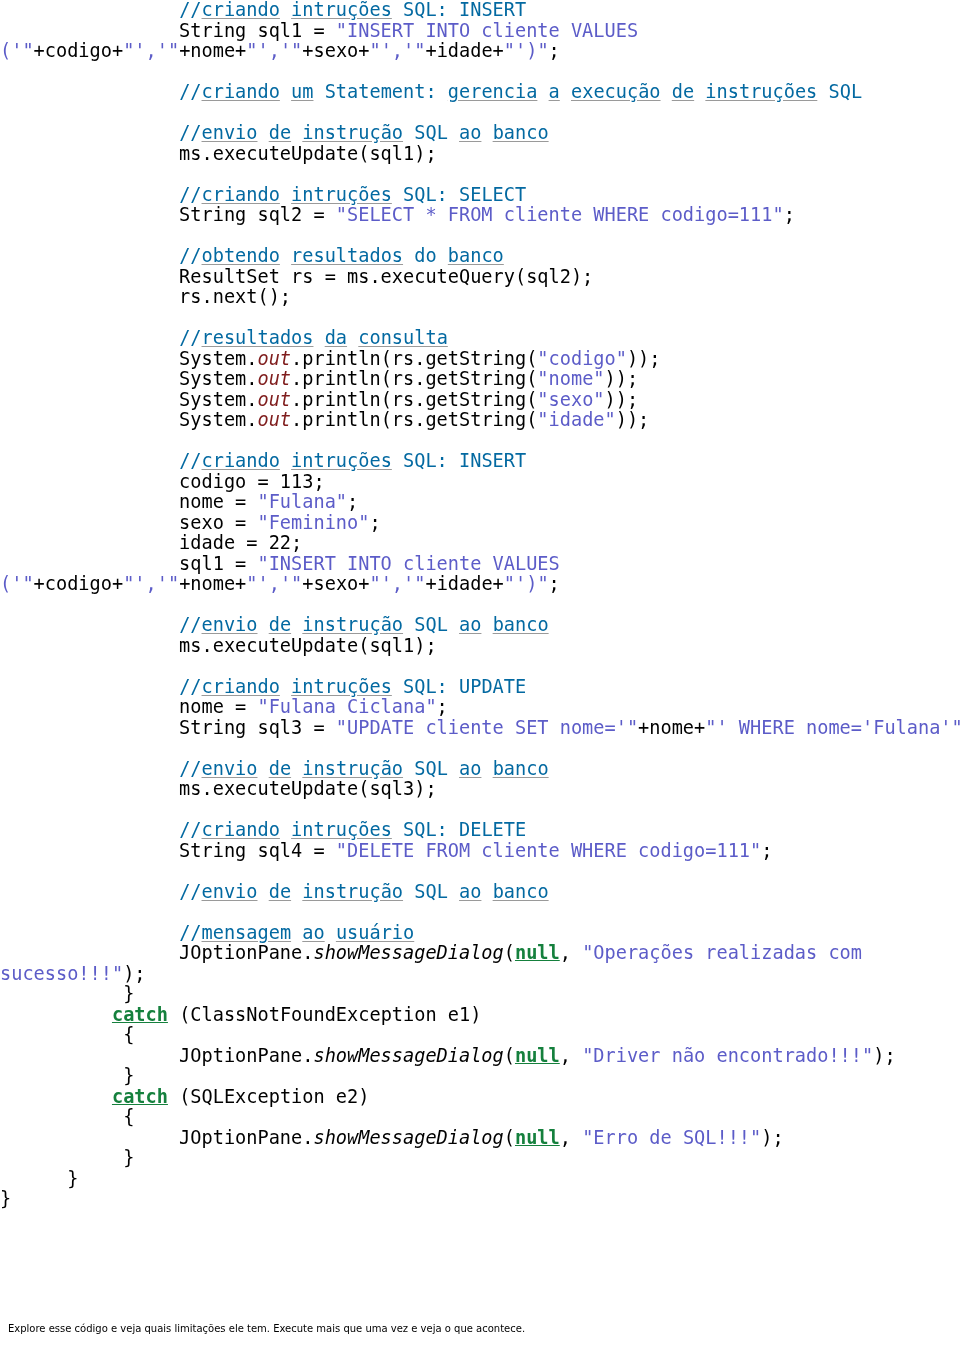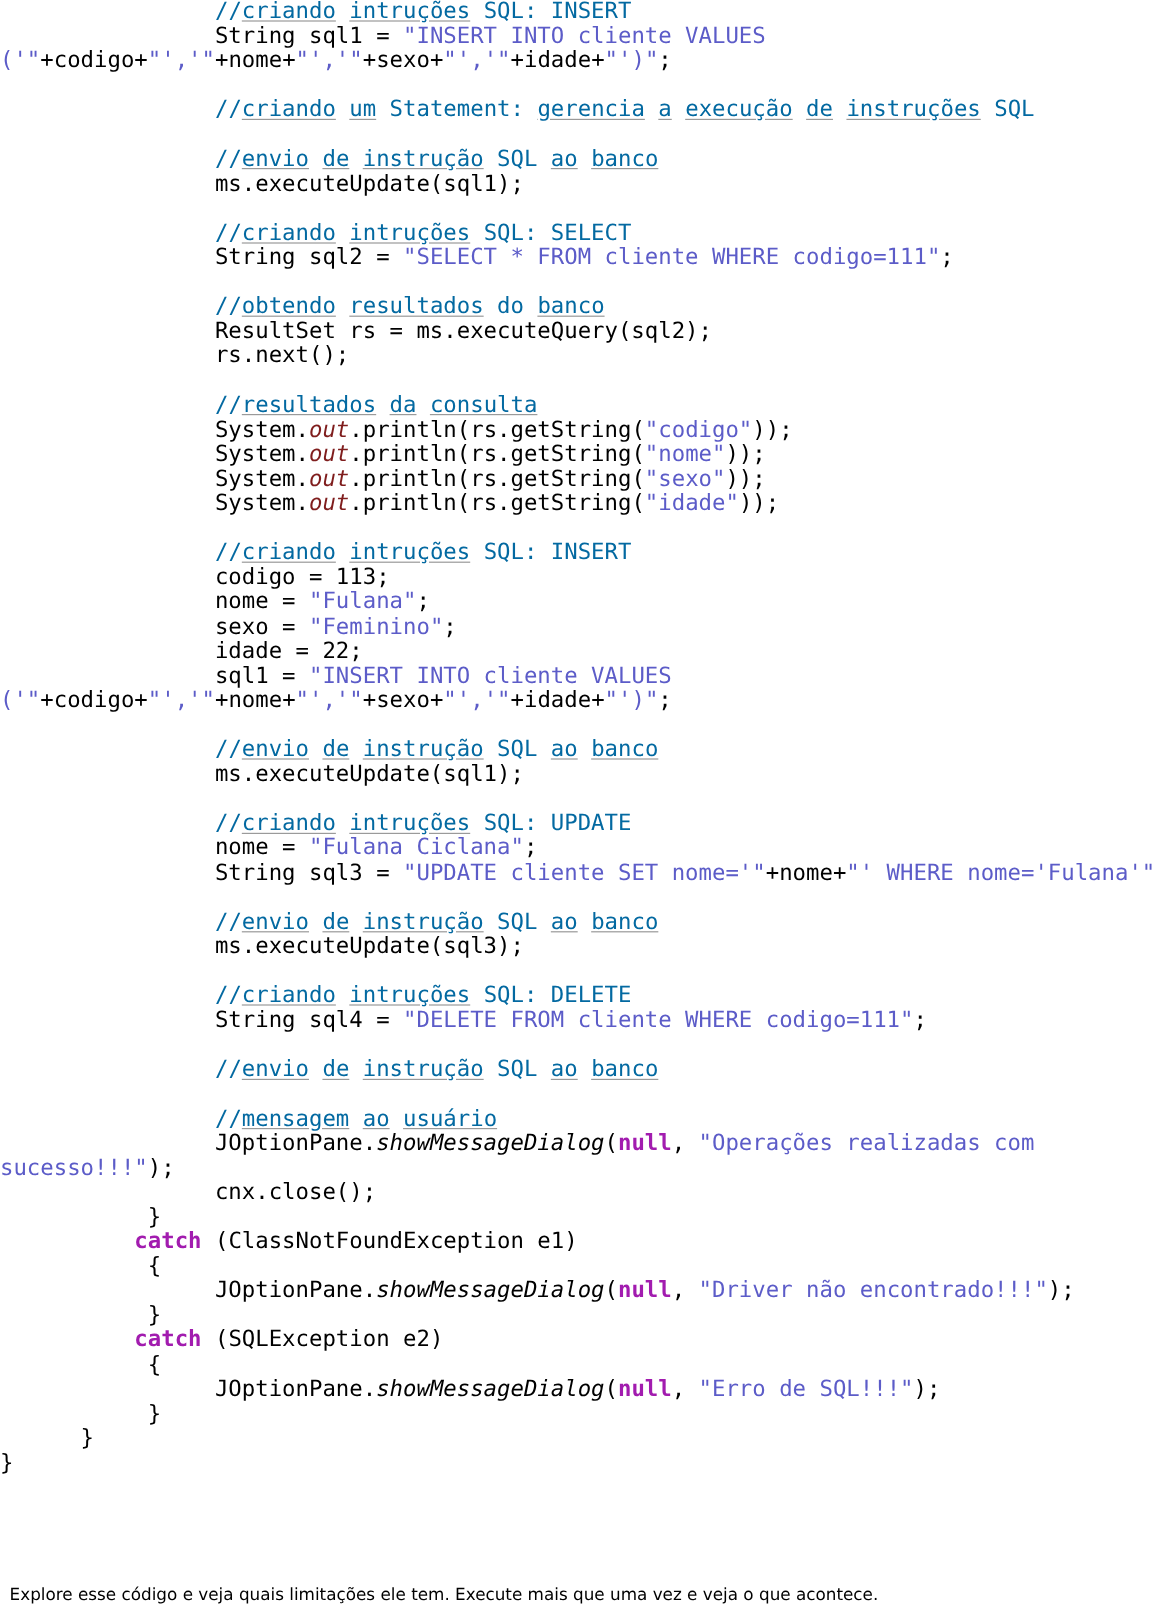--- a/index.html
+++ b/index.html
@@ -34,32 +34,32 @@
 
   .code-line.blank {
     color: transparent;
   }
 
   
   .tok-plain   { color: #000000; }
   .tok-comment { color: #0369a1; }
   .tok-comment .sp { text-decoration: underline; text-decoration-color: #9a9a9a; text-underline-offset: 2px; }
   .tok-string  { color: #5C5CC8; }
-  .tok-keyword { color: #a21caf; font-weight: bold; }
+  .tok-keyword { color: #15803d; font-weight: bold; text-decoration: underline; }
   .tok-field   { color: #7f1d1d; font-style: italic; }
   .tok-method  { color: #000000; font-style: italic; }
 
   
   #page-footer {
     position: absolute;
     left: 8px;
     top: 1319px;
     width: 944px;
     font-family: "DejaVu Sans", sans-serif;
-    font-size: 14px;
+    font-size: 10px;
     line-height: 20px;
     color: #000000;
     white-space: nowrap;
   }
 </style>
 </head>
 <body>
 
 <div id="code-listing">
 
@@ -143,21 +143,20 @@
   <div class="code-line"><span class="tok-plain">                </span><span class="tok-comment">//<span class="sp">envio</span> <span class="sp">de</span> <span class="sp">instrução</span> SQL <span class="sp">ao</span> <span class="sp">banco</span></span></div>
 
   <div class="code-line blank">&nbsp;</div>
 
   <div class="code-line"><span class="tok-plain">                </span><span class="tok-comment">//<span class="sp">mensagem</span> <span class="sp">ao</span> <span class="sp">usuário</span></span></div>
 
   <div class="code-line"><span class="tok-plain">                JOptionPane.</span><span class="tok-method">showMessageDialog</span><span class="tok-plain">(</span><span class="tok-keyword">null</span><span class="tok-plain">, </span><span class="tok-string">"Operações realizadas com</span></div>
 
   <div class="code-line"><span class="tok-string">sucesso!!!"</span><span class="tok-plain">);</span></div>
 
-  <div class="code-line"><span class="tok-plain">                cnx.close();</span></div>
 
   <div class="code-line"><span class="tok-plain">           }</span></div>
 
   <div class="code-line"><span class="tok-plain">          </span><span class="tok-keyword">catch</span><span class="tok-plain"> (ClassNotFoundException e1)</span></div>
 
   <div class="code-line"><span class="tok-plain">           {</span></div>
 
   <div class="code-line"><span class="tok-plain">                JOptionPane.</span><span class="tok-method">showMessageDialog</span><span class="tok-plain">(</span><span class="tok-keyword">null</span><span class="tok-plain">, </span><span class="tok-string">"Driver não encontrado!!!"</span><span class="tok-plain">);</span></div>
 
   <div class="code-line"><span class="tok-plain">           }</span></div>

